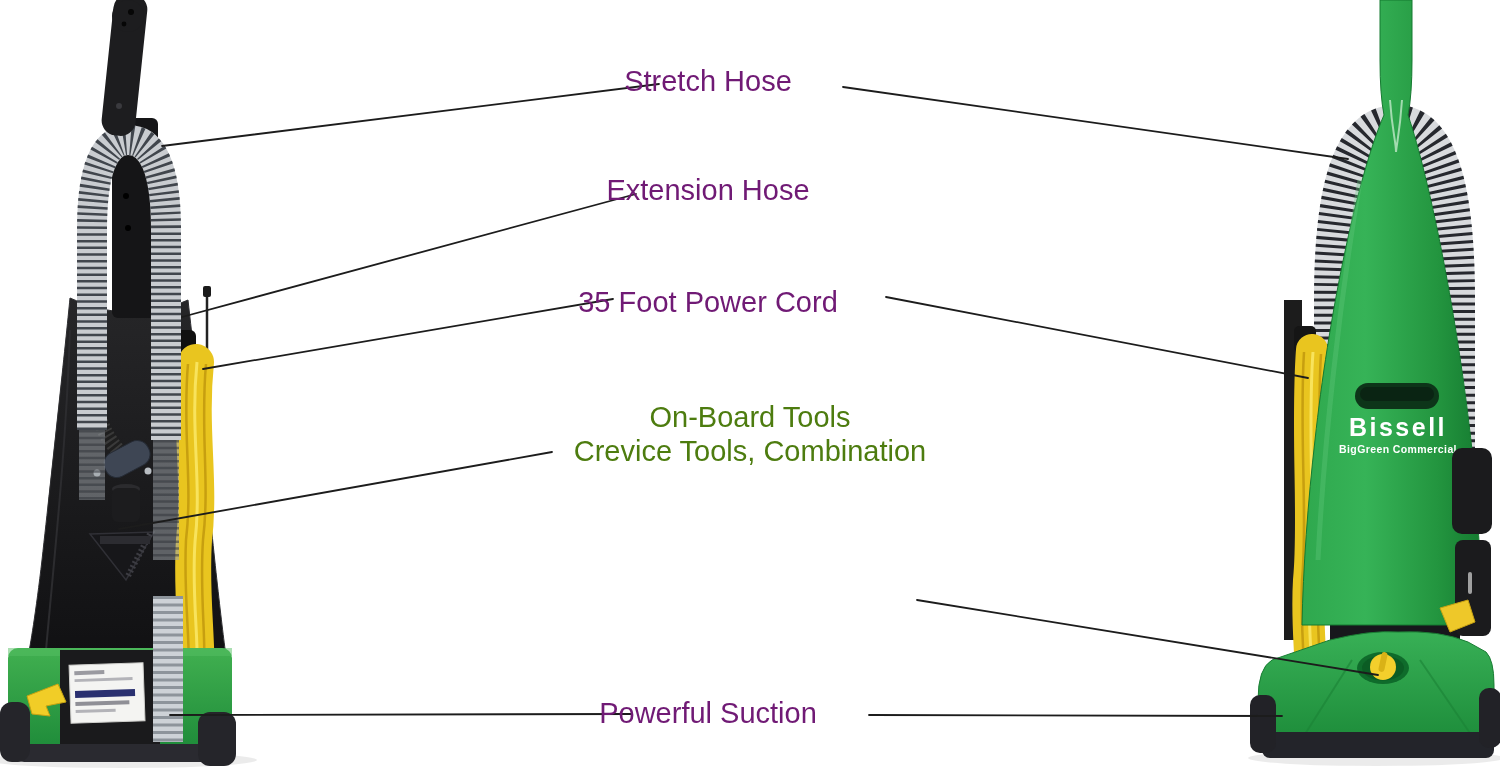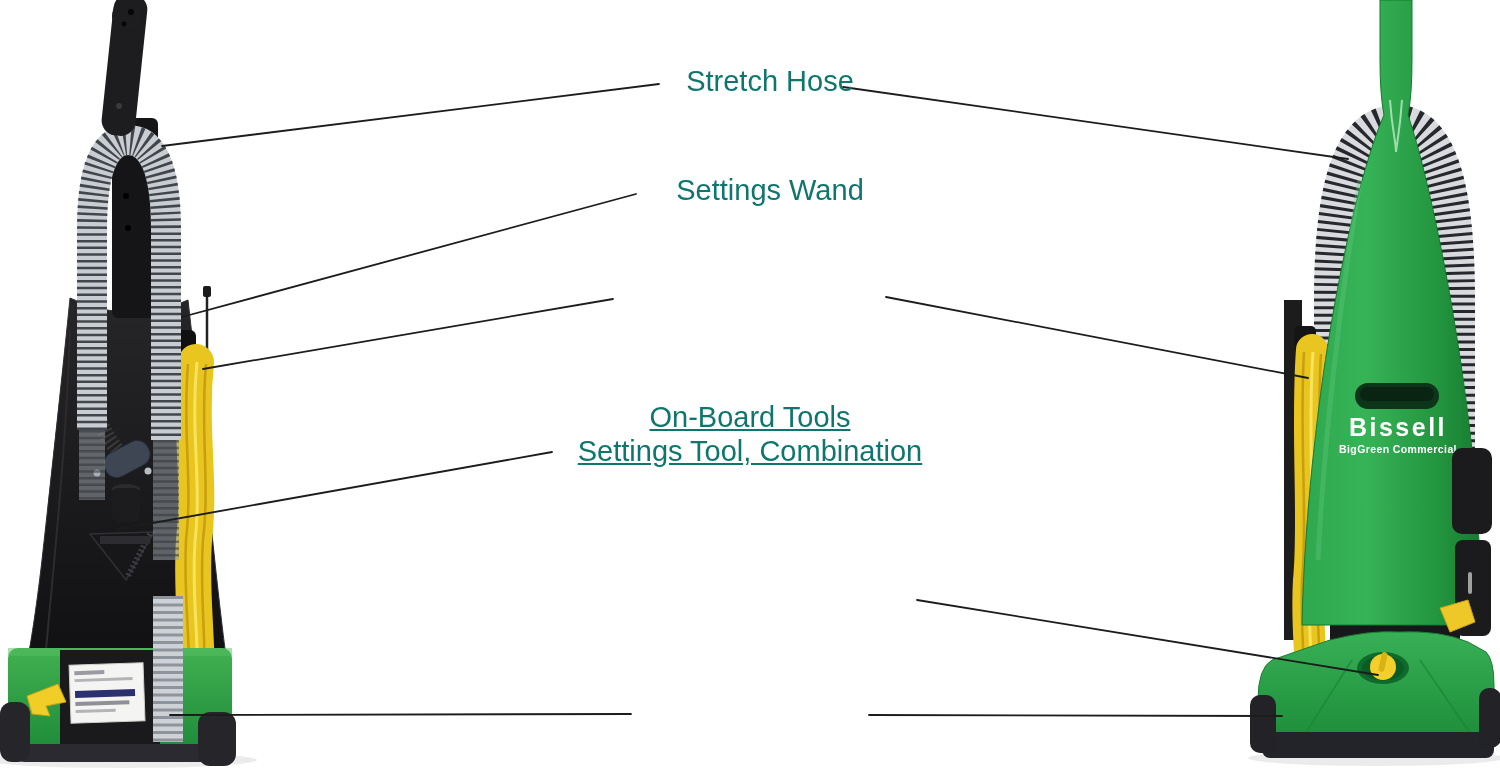--- a/index.html
+++ b/index.html
@@ -1,24 +1,24 @@
 <!DOCTYPE html>
 <html><head>
 <meta charset="utf-8">
 <style>
   html,body{margin:0;padding:0;background:#fff;}
   .stage{position:relative;width:1500px;height:770px;background:#ffffff;overflow:hidden;
          font-family:"Liberation Sans", sans-serif;}
   .stage svg{position:absolute;left:0;top:0;}
-  .callout-label{position:absolute;left:770px;transform:translateX(-50%);
-    font:29px/34px "Liberation Sans", sans-serif;color:#0f766e;white-space:nowrap;
+  .callout-label{position:absolute;left:708px;transform:translateX(-50%);
+    font:29px/34px "Liberation Sans", sans-serif;color:#701a75;white-space:nowrap;
     text-align:right;}
   .callout-block{position:absolute;left:750px;transform:translateX(-50%);
-    font:29px/34px "Liberation Sans", sans-serif;color:#0f766e;white-space:nowrap;
-    text-align:center;text-decoration:underline;}
+    font:29px/34px "Liberation Sans", sans-serif;color:#4d7c0f;white-space:nowrap;
+    text-align:center;}
   .logo-main{font:700 25px "Liberation Sans", sans-serif;letter-spacing:2.5px;}
   .logo-sub{font:700 10.5px "Liberation Sans", sans-serif;letter-spacing:.4px;}
 </style>
 </head>
 <body>
 
 <div class="stage">
 
 <svg width="1500" height="770" viewBox="0 0 1500 770">
   <defs>
@@ -183,23 +183,25 @@
     <path d="M 886 297 L 1308 378"></path>
     <path d="M 552 452 L 119 529"></path>
     <path d="M 917 600 L 1378 675"></path>
     <path d="M 170 715 L 631 714"></path>
     <path d="M 869 715 L 1282 716"></path>
   </g>
 </svg>
 
 <div class="callout-label" style="top:64px">Stretch Hose</div>
 
-<div class="callout-label" style="top:173px">Settings Wand</div>
-
+<div class="callout-label" style="top:173px">Extension Hose</div>
+
+<div class="callout-label" style="top:285px">35 Foot Power Cord</div>
 
 <div class="callout-block" style="top:400px">
   <div>On-Board Tools</div>
-  <div>Settings Tool, Combination</div>
+  <div>Crevice Tools, Combination</div>
 </div>
 
 
+<div class="callout-label" style="top:696px">Powerful Suction</div>
 
 </div>
 
 </body></html>

